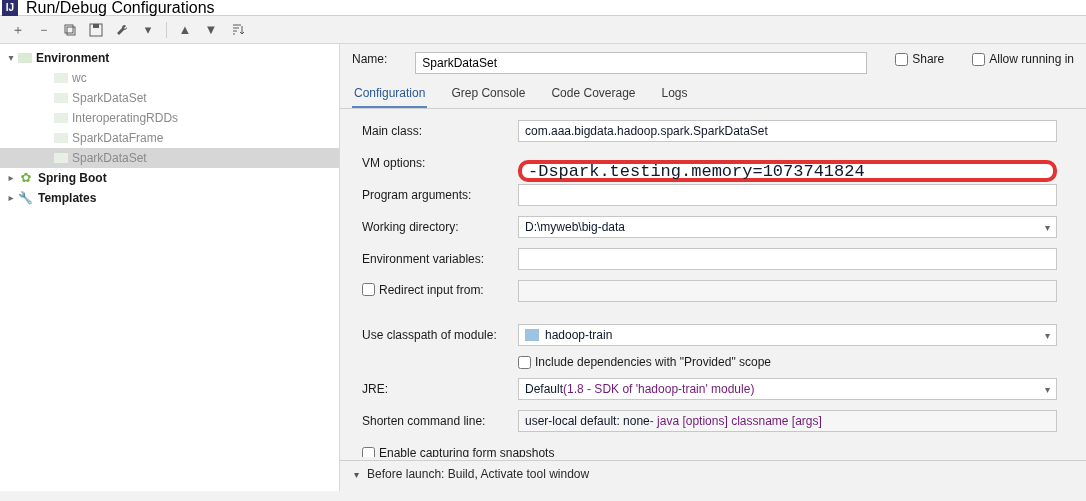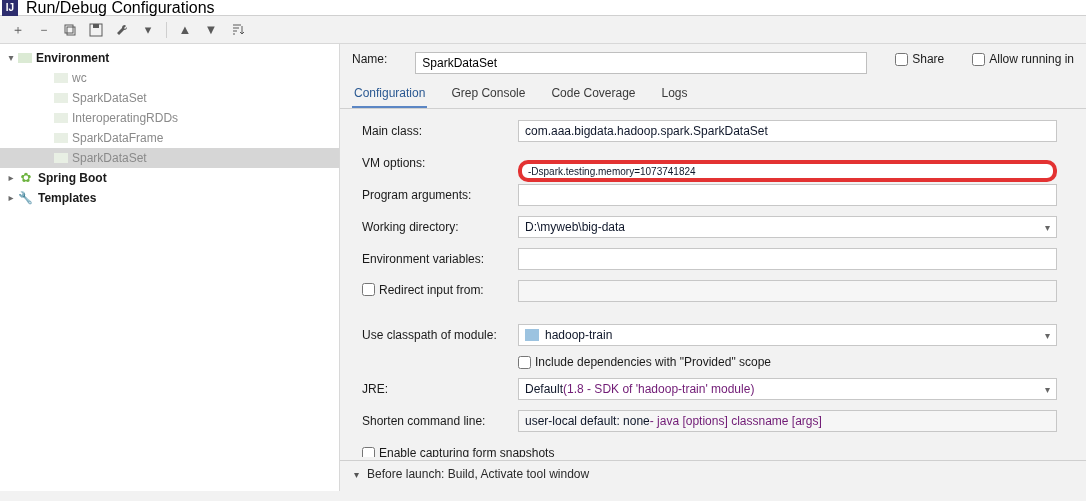--- a/index.html
+++ b/index.html
@@ -161,21 +161,21 @@
     flex: 1;
     height: 22px;
     border: 1px solid #c7c7c7;
     background: #fff;
     padding: 0 6px;
     font-size: 12px;
     display: flex;
     align-items: center;
     position: relative;
   }
-  .finput.mono { font-family: Liberation Sans, sans-serif; font-size: 10px; margin-top: 16px; }
+  .finput.mono { font-family: Liberation Mono, monospace; font-size: 17px; margin-top: 16px; }
   .finput .chevron { margin-left: auto; color: #666; font-size: 10px; }
   .finput .mod-icon {
     width: 14px; height: 12px;
     background: #9cc3e0;
     margin-right: 6px;
   }
   .sel-text { color: #0f172a; }
   .hint { color: #701a75; }
 
   .vm-box {

